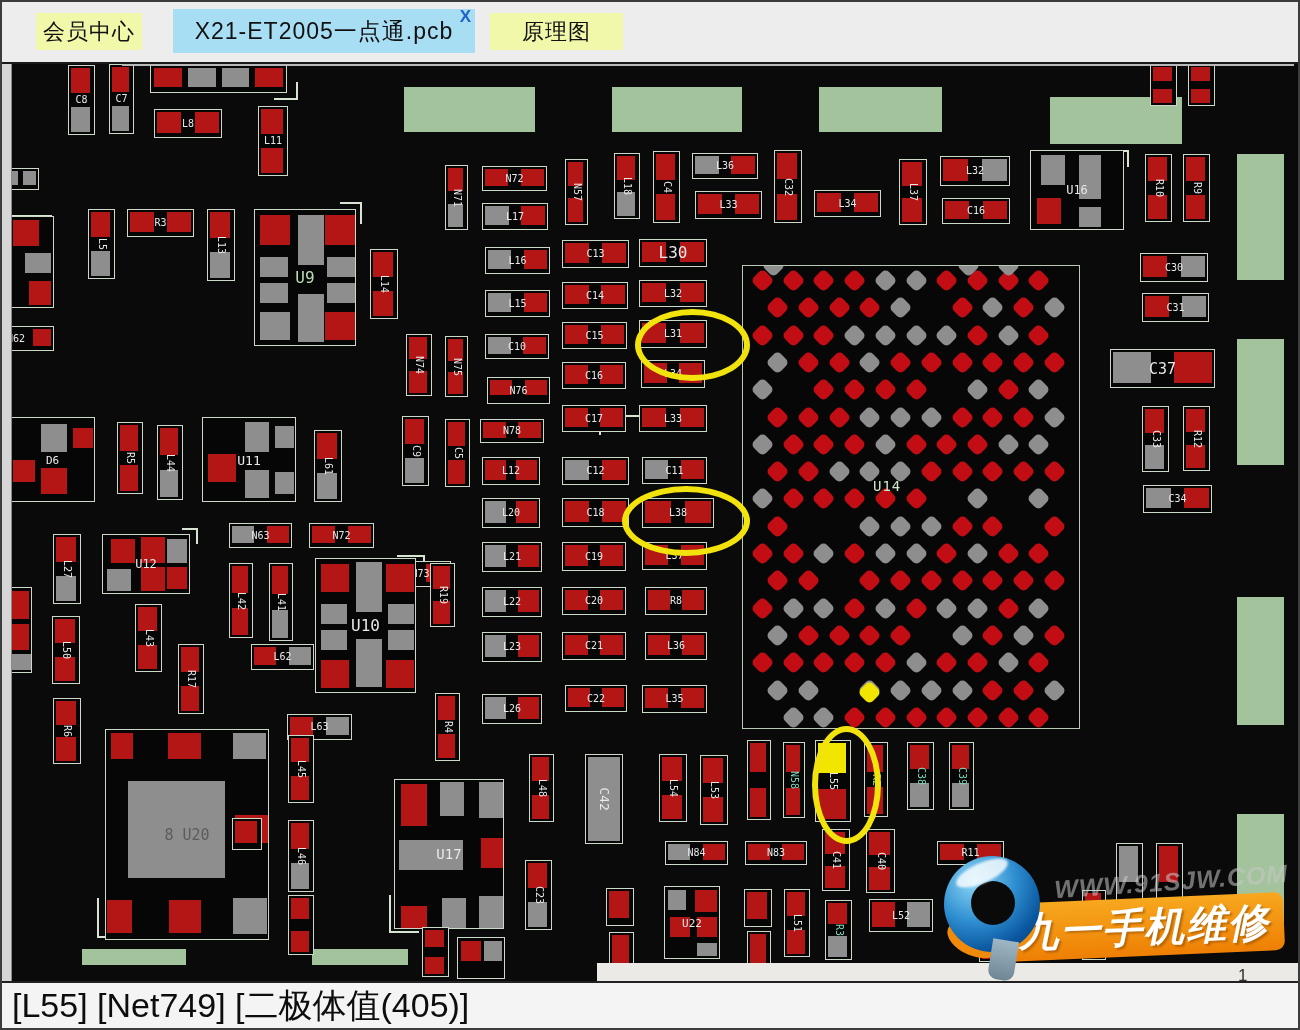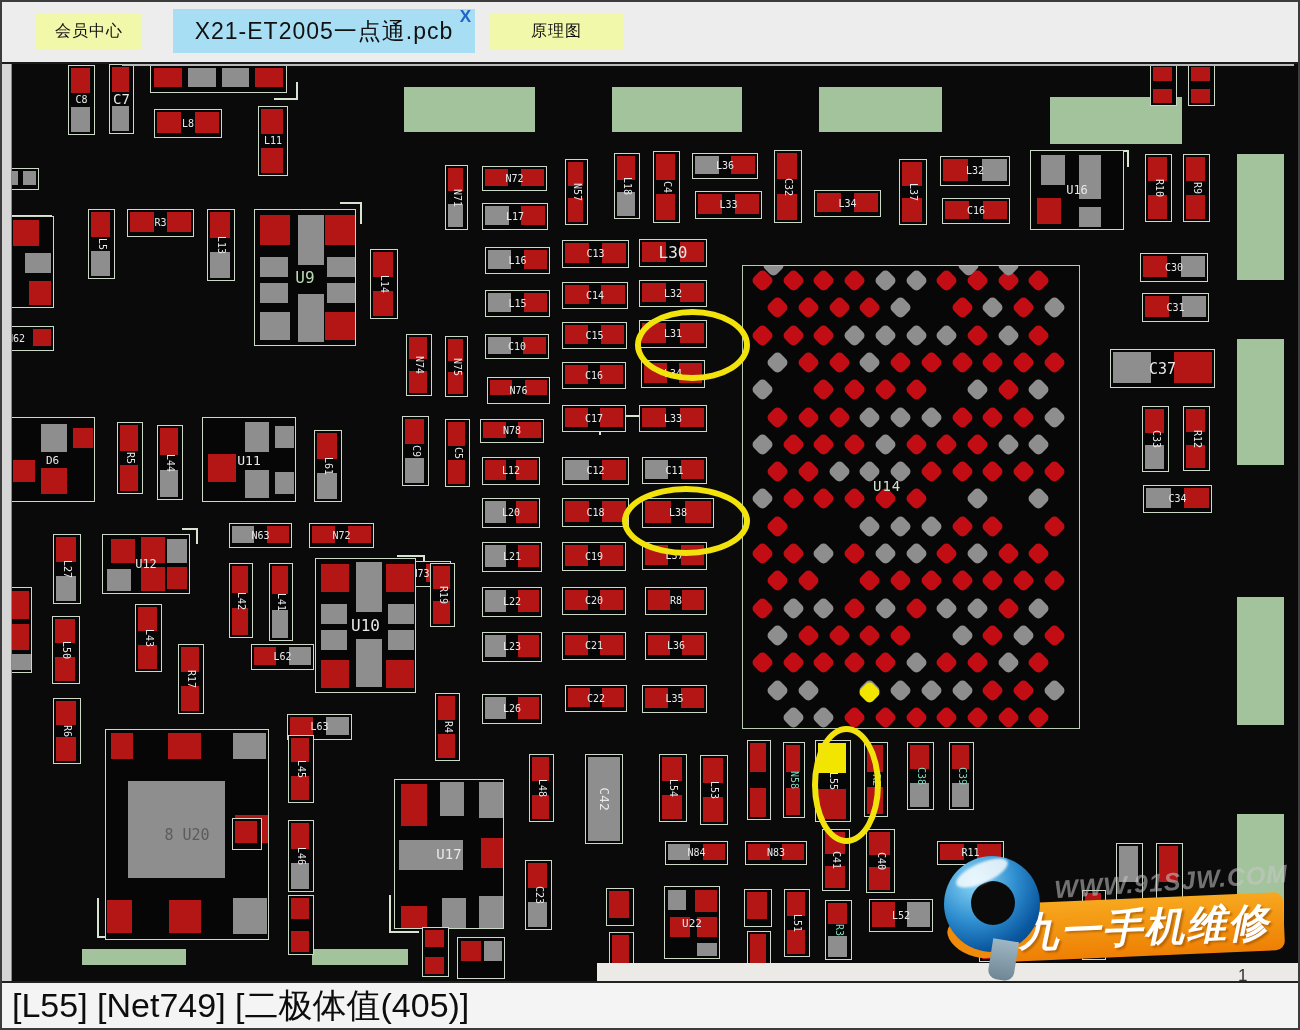--- a/index.html
+++ b/index.html
@@ -1,21 +1,21 @@
 <!DOCTYPE html>
 <html><head>
 <meta charset="utf-8">
 <style>
   html,body{margin:0;padding:0;background:#222;}
   #page{position:relative;width:1300px;height:1030px;background:#ededed;overflow:hidden;
         border:2px solid #3c3c3c;box-sizing:border-box;font-family:"Liberation Sans",sans-serif;}
   
   #tabbar{position:absolute;left:0;top:0;width:100%;height:60px;background:#ededed;border-bottom:3px solid #1a1a1a;}
   .tab{position:absolute;display:flex;align-items:center;justify-content:center;
-       font-size:16px;color:#111;letter-spacing:1px;cursor:default;}
+       font-size:22px;color:#111;letter-spacing:1px;cursor:default;}
   #tab-member{left:34px;top:11px;width:106px;height:37px;background:#f1f8a9;}
   #tab-pcb{left:171px;top:7px;width:302px;height:44px;background:#a8def3;font-size:23px;}
   #tab-pcb .close-x{position:absolute;right:3px;top:-2px;font-size:17px;font-weight:bold;color:#1f63c8;}
   #tab-schematic{left:488px;top:11px;width:133px;height:37px;background:#f1f8a9;}
   
   #canvas{position:absolute;left:0;top:62px;width:1300px;height:923px;background:#0a0a0a;overflow:hidden;}
   #gutter{position:absolute;left:0;top:0;width:9px;height:100%;background:#d6d6d6;border-right:1px solid #8a8a8a;z-index:6;}
   #topline{position:absolute;left:120px;top:0;width:1172px;height:2px;background:#b9b9b9;z-index:5;}
   .zone{position:absolute;z-index:0;}
   .brk{position:absolute;z-index:1;}
@@ -107,21 +107,21 @@
       <div class="brk" style="left: 387px; top: 831px; width: 28px; height: 36px; border-bottom: 2px solid rgb(216, 228, 210); border-left: 2px solid rgb(216, 228, 210);"></div>
       <div class="brk" style="left: 1108px; top: 86px; width: 17px; height: 15px; border-top: 2px solid rgb(216, 228, 210); border-right: 2px solid rgb(216, 228, 210);"></div>
       <div class="comp" style="left: 66px; top: 1px; width: 27px; height: 70px;">
         <div class="pad" style="left: 2px; top: 2px; width: 19px; height: 25px; background: rgb(180, 21, 21);"></div>
         <div class="pad" style="left: 2px; top: 41px; width: 19px; height: 25px; background: rgb(142, 142, 142);"></div>
         <span class="lbl" style="color: rgb(232, 232, 232); font-size: 10px; transform: translate(-50%, -50%) rotate(0deg);">C8</span>
       </div>
       <div class="comp" style="left: 107px; top: 0px; width: 25px; height: 70px;">
         <div class="pad" style="left: 2px; top: 2px; width: 17px; height: 25px; background: rgb(180, 21, 21);"></div>
         <div class="pad" style="left: 2px; top: 41px; width: 17px; height: 25px; background: rgb(142, 142, 142);"></div>
-        <span class="lbl" style="color: rgb(232, 232, 232); font-size: 14px; transform: translate(-50%, -50%) rotate(0deg);">C7</span>
+        <span class="lbl" style="color: rgb(232, 232, 232); font-size: 10px; transform: translate(-50%, -50%) rotate(0deg);">C7</span>
       </div>
       <div class="comp" style="left: 148px; top: 0px; width: 137px; height: 29px;">
         <div class="pad" style="left: 3px; top: 3px; width: 27.75px; height: 19px; background: rgb(180, 21, 21);"></div>
         <div class="pad" style="left: 36.75px; top: 3px; width: 27.75px; height: 19px; background: rgb(142, 142, 142);"></div>
         <div class="pad" style="left: 70.5px; top: 3px; width: 27.75px; height: 19px; background: rgb(142, 142, 142);"></div>
         <div class="pad" style="left: 104.25px; top: 3px; width: 27.75px; height: 19px; background: rgb(180, 21, 21);"></div>
       </div>
       <div class="comp" style="left: 152px; top: 45px; width: 68px; height: 29px;">
         <div class="pad" style="left: 2px; top: 2px; width: 24px; height: 21px; background: rgb(180, 21, 21);"></div>
         <div class="pad" style="left: 40px; top: 2px; width: 24px; height: 21px; background: rgb(180, 21, 21);"></div>

